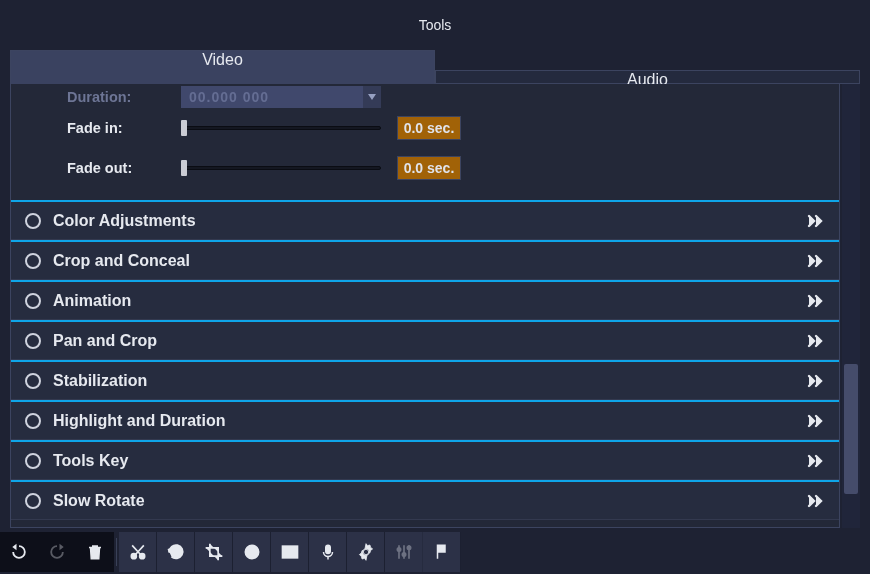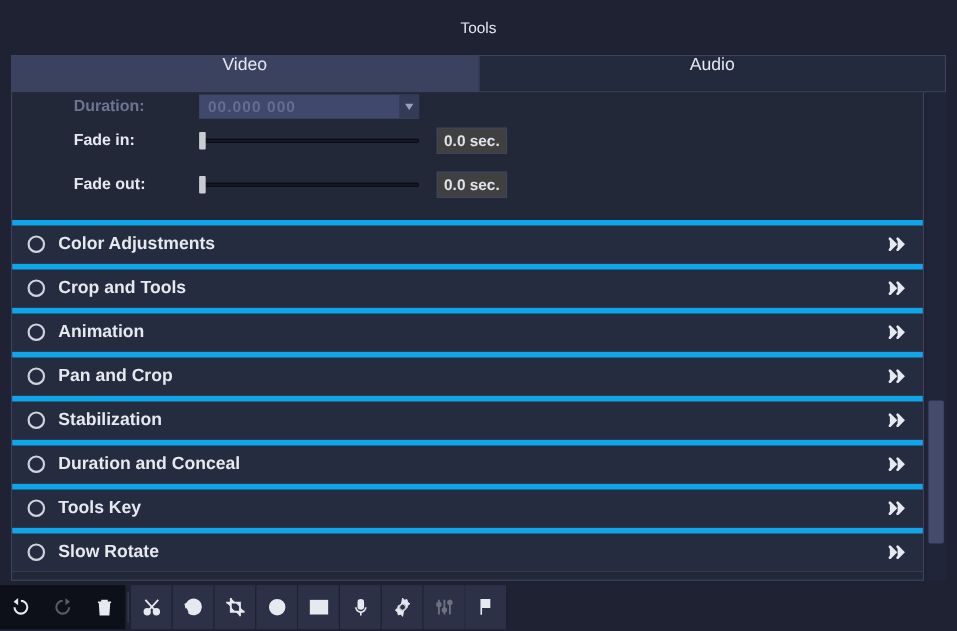--- a/index.html
+++ b/index.html
@@ -41,21 +41,21 @@
     margin:0 10px;
     height:34px;
   }
   .tab{
     flex:1;
     display:flex;align-items:flex-start;justify-content:center;
     font-size:16px;
     border:1px solid var(--border);
   }
   .tab.active{background:var(--tab-active);border-bottom:none;}
-  .tab.inactive{background:var(--tab-inactive);color:var(--text);}
+  .tab.inactive{background:var(--tab-inactive);color:var(--text);margin-top:20px;}
   .main-area{
     position:absolute;
     top:84px;left:10px;right:30px;bottom:46px;
     border:1px solid var(--border);border-top:none;
     background:var(--bg2);
     overflow:hidden;
     font-weight:bold;
   }
   .top-settings{
     padding:8px 0 12px 0;
@@ -99,32 +99,32 @@
   .slider-thumb{
     position:absolute;left:0;top:2px;
     width:6px;height:16px;
     background:var(--thumb);
     border-radius:1px;
   }
   .value-box{
     margin-left:16px;
     width:64px;height:24px;
     border:1px solid var(--border);
-    background:#404040;
+    background:#a16207;
     display:flex;align-items:center;justify-content:center;
     font-size:14px;
     color:var(--field-text);
   }
   .accordion{
     display:flex;flex-direction:column;
   }
   .acc-row{
     height:40px;
     background:var(--row);
-    border-top:5px solid #0ea5e9;
+    border-top:2px solid #0ea5e9;
     border-bottom:1px solid #33394f;
     display:flex;align-items:center;
     padding:0 14px;
     cursor:pointer;
   }
   .acc-radio{
     width:16px;height:16px;
     border:2px solid #cfd3de;
     border-radius:50%;
     flex:none;
@@ -231,21 +231,21 @@
         <span class="acc-label">Color Adjustments</span>
         <span class="acc-arrow">
           <svg width="18" height="14" viewBox="0 0 18 14" fill="none" stroke="#e6e9ef" stroke-width="2.4" stroke-linecap="round">
             <path d="M2 2 L7 7 L2 12"></path>
             <path d="M9 2 L14 7 L9 12"></path>
           </svg>
         </span>
       </div>
       <div class="acc-row">
         <span class="acc-radio"></span>
-        <span class="acc-label">Crop and Tools</span>
+        <span class="acc-label">Crop and Conceal</span>
         <span class="acc-arrow">
           <svg width="18" height="14" viewBox="0 0 18 14" fill="none" stroke="#e6e9ef" stroke-width="2.4" stroke-linecap="round">
             <path d="M2 2 L7 7 L2 12"></path>
             <path d="M9 2 L14 7 L9 12"></path>
           </svg>
         </span>
       </div>
       <div class="acc-row">
         <span class="acc-radio"></span>
         <span class="acc-label">Animation</span>
@@ -271,21 +271,21 @@
         <span class="acc-label">Stabilization</span>
         <span class="acc-arrow">
           <svg width="18" height="14" viewBox="0 0 18 14" fill="none" stroke="#e6e9ef" stroke-width="2.4" stroke-linecap="round">
             <path d="M2 2 L7 7 L2 12"></path>
             <path d="M9 2 L14 7 L9 12"></path>
           </svg>
         </span>
       </div>
       <div class="acc-row">
         <span class="acc-radio"></span>
-        <span class="acc-label">Duration and Conceal</span>
+        <span class="acc-label">Highlight and Duration</span>
         <span class="acc-arrow">
           <svg width="18" height="14" viewBox="0 0 18 14" fill="none" stroke="#e6e9ef" stroke-width="2.4" stroke-linecap="round">
             <path d="M2 2 L7 7 L2 12"></path>
             <path d="M9 2 L14 7 L9 12"></path>
           </svg>
         </span>
       </div>
       <div class="acc-row">
         <span class="acc-radio"></span>
         <span class="acc-label">Tools Key</span>

